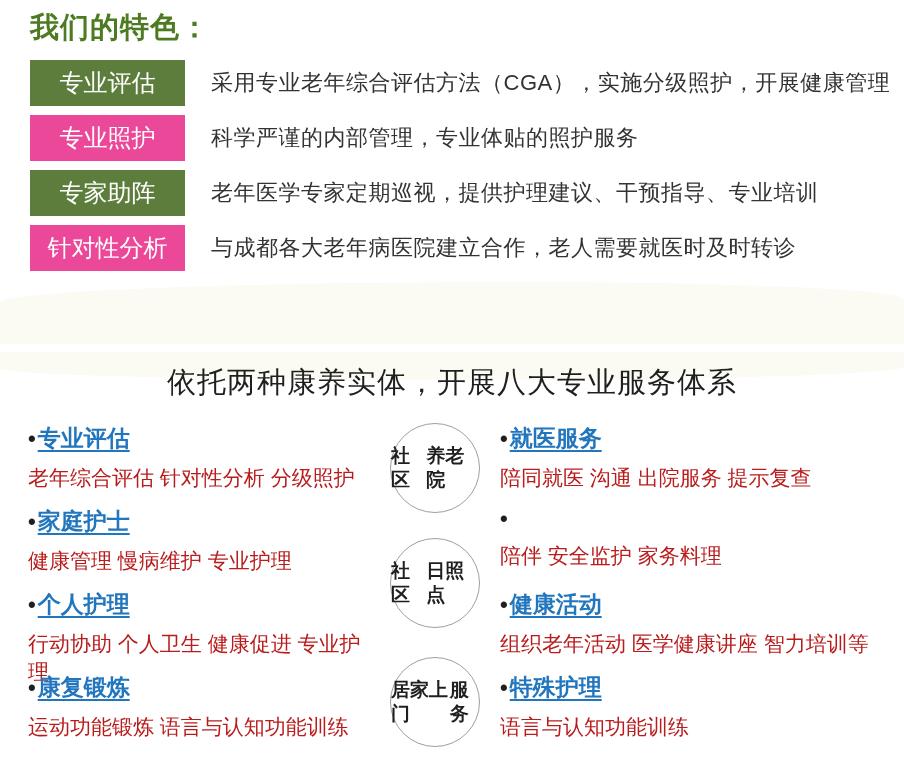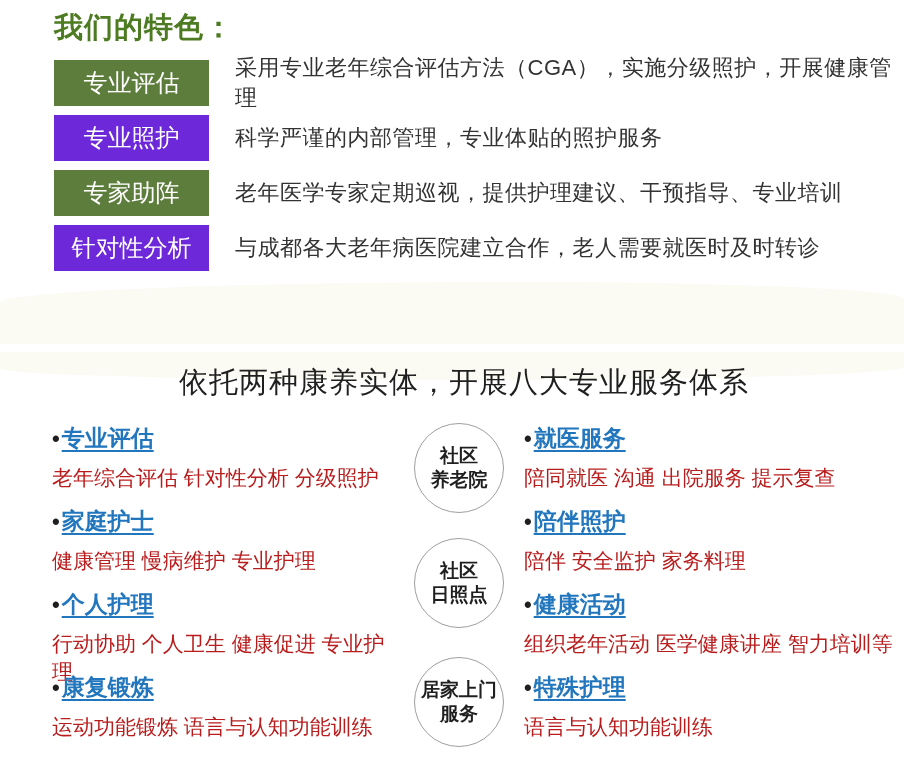--- a/index.html
+++ b/index.html
@@ -11,36 +11,36 @@
     position: relative;
     overflow: hidden;
   }
   .page { position: relative; width: 904px; height: 782px; }
 
   
   .wave { position: absolute; left: 0; width: 100%; background: #fbfaf3; z-index: 0; }
   .wave1 { top: 282px; height: 62px; border-radius: 60% 45% 0 0 / 22px 18px 0 0; }
   .wave2 { top: 352px; height: 28px; border-radius: 0 0 50% 55% / 0 0 14px 12px; }
 
-  .content { position: relative; z-index: 1; padding-left: 24px; }
+  .content { position: relative; z-index: 1; }
 
   
   .features { padding: 8px 0 0 30px; }
   .features h1 {
     font-size: 29px; font-weight: bold; color: #4d7b21;
     margin-bottom: 12px; letter-spacing: 1px;
   }
   .feature-row { display: flex; align-items: center; margin-bottom: 9px; height: 46px; }
   .badge {
     width: 155px; height: 46px; flex: 0 0 155px;
     display: flex; align-items: center; justify-content: center;
     color: #ffffff; font-size: 24px;
   }
   .badge.green { background: #5d7d3c; }
-  .badge.blue  { background: #6d28d9; font-family: Liberation Serif, serif; }
+  .badge.blue  { background: #ec4899; font-family: Liberation Serif, serif; }
   .feature-desc { margin-left: 26px; font-size: 22px; color: #333333; letter-spacing: 0.5px; }
 
   
   .services { margin-top: 92px; }
   .services h2 {
     text-align: center; font-size: 29px; font-weight: normal; color: #1f1f1f;
     letter-spacing: 1px;
   }
   .services-body { position: relative; height: 337px; margin-top: 20px; }
   .col { position: absolute; top: 0; }
@@ -53,21 +53,21 @@
   .service-link {
     font-size: 23px; font-weight: bold; color: #2176bd;
     text-decoration: underline; text-underline-offset: 4px; cursor: pointer;
   }
   .service-desc { margin-top: 10px; font-size: 21px; color: #b91c1c; }
 
   .circle {
     position: absolute; left: 390px; width: 90px; height: 90px;
     border: 1px solid #9f9f9f; border-radius: 50%;
     background: #ffffff;
-    display: flex; flex-direction: column; align-items: center; justify-content: center;
+    display: flex; flex-direction: row; align-items: center; justify-content: center;
     font-size: 19px; font-weight: bold; color: #1f1f1f; line-height: 1.25;
   }
   .circle.c1 { top: 0; }
   .circle.c2 { top: 115px; }
   .circle.c3 { top: 234px; }
 </style>
 </head>
 <body>
 
 <div class="page">
@@ -150,21 +150,20 @@
           <div class="service-item">
             <div class="service-title">
               <span class="bullet">•</span>
               <a class="service-link">就医服务</a>
             </div>
             <div class="service-desc">陪同就医 沟通 出院服务 提示复查</div>
           </div>
           <div class="service-item">
             <div class="service-title">
               <span class="bullet">•</span>
-              <a class="service-link">陪伴照护</a>
             </div>
             <div class="service-desc">陪伴 安全监护 家务料理</div>
           </div>
           <div class="service-item">
             <div class="service-title">
               <span class="bullet">•</span>
               <a class="service-link">健康活动</a>
             </div>
             <div class="service-desc">组织老年活动 医学健康讲座 智力培训等</div>
           </div>

